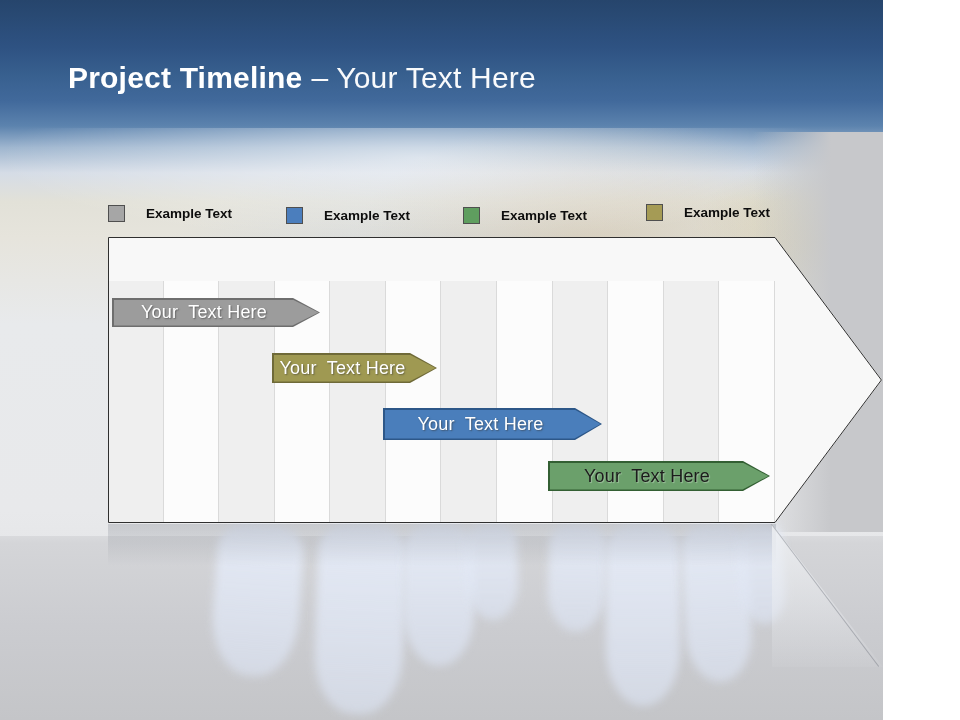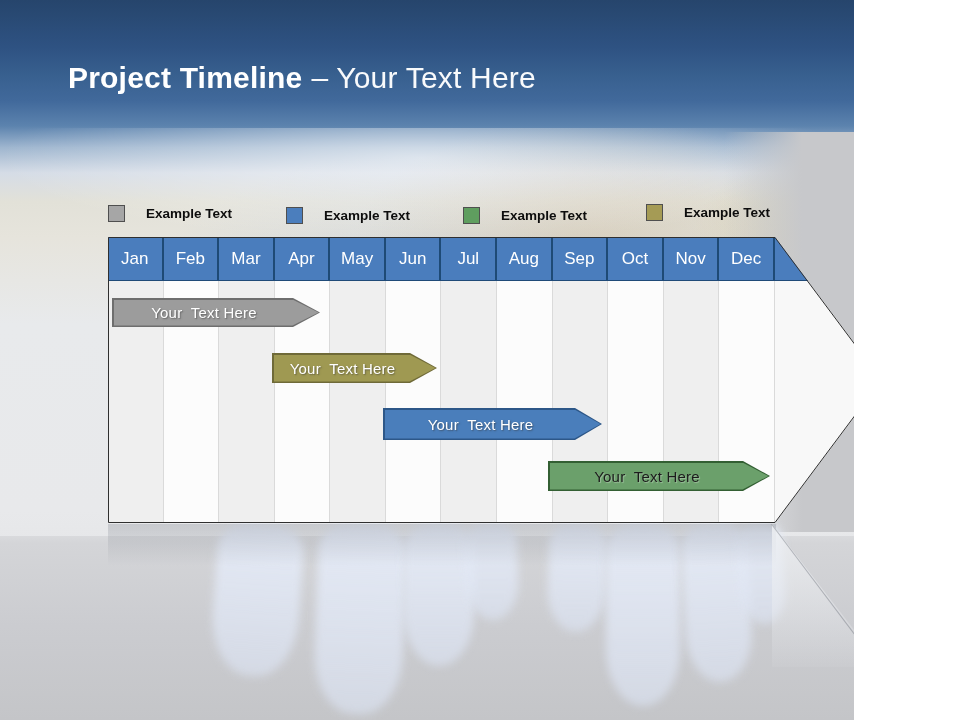--- a/index.html
+++ b/index.html
@@ -4,20 +4,21 @@
 <style>
   html,body{margin:0;padding:0;}
   body{font-family:"Liberation Sans","DejaVu Sans",sans-serif;}
   .slide{
     position:relative;width:854px;height:720px;overflow:hidden;
     background:linear-gradient(180deg,
       #26456c 0%, #2e5282 6.5%, #38608f 10.5%, #41699b 14%,
       #5c83ae 17.5%, #9fb6cf 20.5%, #d5dce6 24%,
       #e2e1d8 28%, #e6e4dc 33%, #e8eaec 45%, #e8e9eb 71%,
       #d4d5d8 75.5%, #cbccd0 87%, #c4c5c8 100%);
+    padding-left:29px;
   }
   
   .bg-map{
     position:absolute;left:0;top:128px;width:960px;height:408px;
     background:
       linear-gradient(180deg, rgba(232,233,235,0) 55%, rgba(232,233,235,.9) 96%),
       radial-gradient(600px 120px at 420px 30px, rgba(255,255,255,.55), rgba(255,255,255,0) 70%),
       radial-gradient(340px 190px at 590px 120px, rgba(214,196,164,.5), rgba(214,196,164,0) 70%),
       radial-gradient(200px 130px at 830px 115px, rgba(196,186,138,.45), rgba(196,186,138,0) 70%),
       radial-gradient(500px 260px at 480px 200px, rgba(173,190,215,.45), rgba(173,190,215,0) 72%);
@@ -84,21 +85,21 @@
   .bar{
     position:absolute;
     clip-path:polygon(0 0, calc(100% - 27px) 0, 100% 50%, calc(100% - 27px) 100%, 0 100%);
   }
   .bar-fill{
     position:absolute;inset:1.5px;display:flex;align-items:center;justify-content:center;
     padding-right:24px;box-sizing:border-box;
     clip-path:polygon(0 0, calc(100% - 26px) 0, 100% 50%, calc(100% - 26px) 100%, 0 100%);
   }
   .bar-label{
-    font-size:15px;white-space:pre;letter-spacing:.2px;
+    font-size:18px;white-space:pre;letter-spacing:.2px;
     text-shadow:1px 1px 1.5px rgba(55,55,55,.55);
   }
   .bar-1{left:4px;top:61px;width:208px;height:29px;}
   .bar-2{left:164px;top:116px;width:165px;height:30px;}
   .bar-3{left:275px;top:171px;width:219px;height:32px;}
   .bar-4{left:440px;top:224px;width:222px;height:30px;}
   .bar-4 .bar-label{text-shadow:1px 1px 1px rgba(255,255,255,.35);}
   
   .reflection{
     position:absolute;left:108px;top:524px;width:668px;height:42px;
@@ -144,36 +145,20 @@
     <span class="legend-swatch" style="background-color: rgb(95, 158, 95);"></span>
     <span class="legend-label">Example Text</span>
   </div>
   <div class="legend-item li4">
     <span class="legend-swatch" style="background-color: rgb(165, 155, 85);"></span>
     <span class="legend-label">Example Text</span>
   </div>
 
   <div class="timeline">
     <div class="clip">
-      <div class="header" style="background-color: rgb(74, 125, 189);">
-        <div class="cells">
-          <div class="month-cell">Jan</div>
-          <div class="month-cell">Feb</div>
-          <div class="month-cell">Mar</div>
-          <div class="month-cell">Apr</div>
-          <div class="month-cell">May</div>
-          <div class="month-cell">Jun</div>
-          <div class="month-cell">Jul</div>
-          <div class="month-cell">Aug</div>
-          <div class="month-cell">Sep</div>
-          <div class="month-cell">Oct</div>
-          <div class="month-cell">Nov</div>
-          <div class="month-cell">Dec</div>
-        </div>
-      </div>
       <div class="columns">
         <div class="col"></div>
         <div class="col"></div>
         <div class="col"></div>
         <div class="col"></div>
         <div class="col"></div>
         <div class="col"></div>
         <div class="col"></div>
         <div class="col"></div>
         <div class="col"></div>

